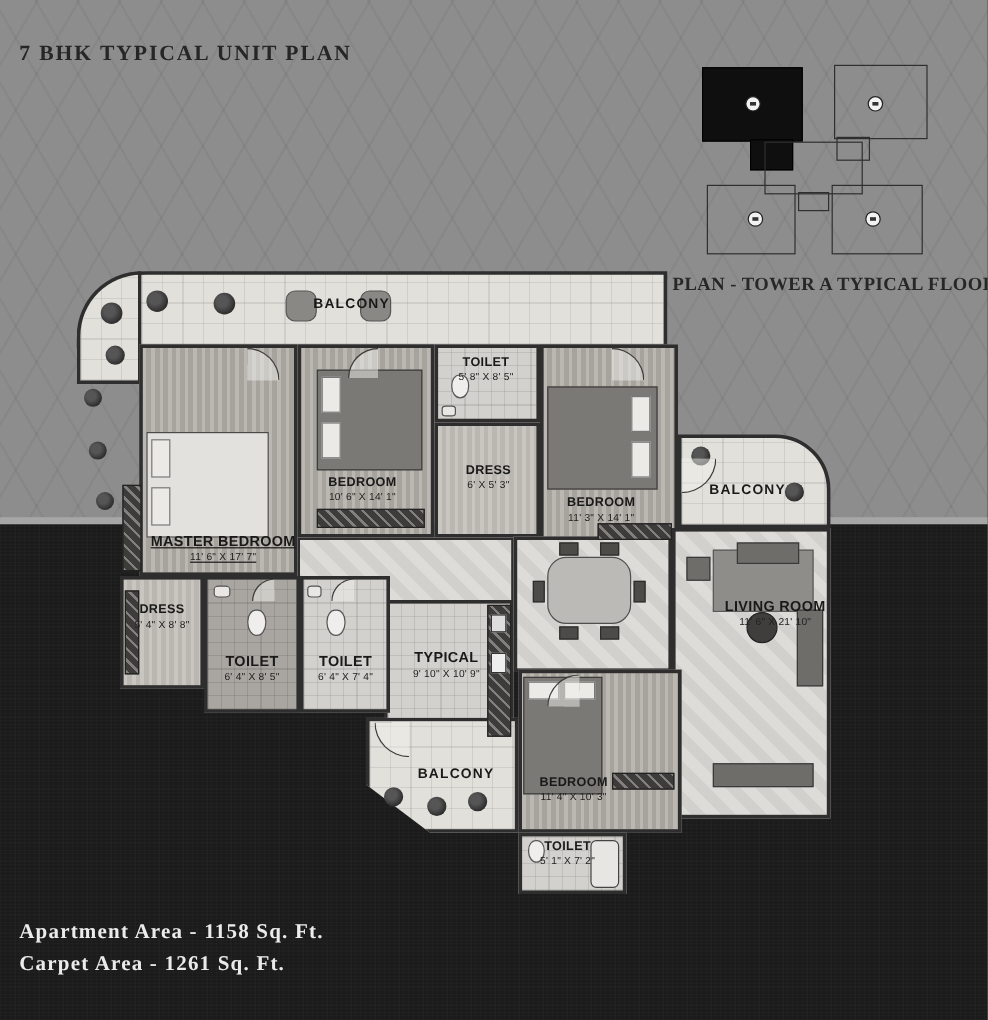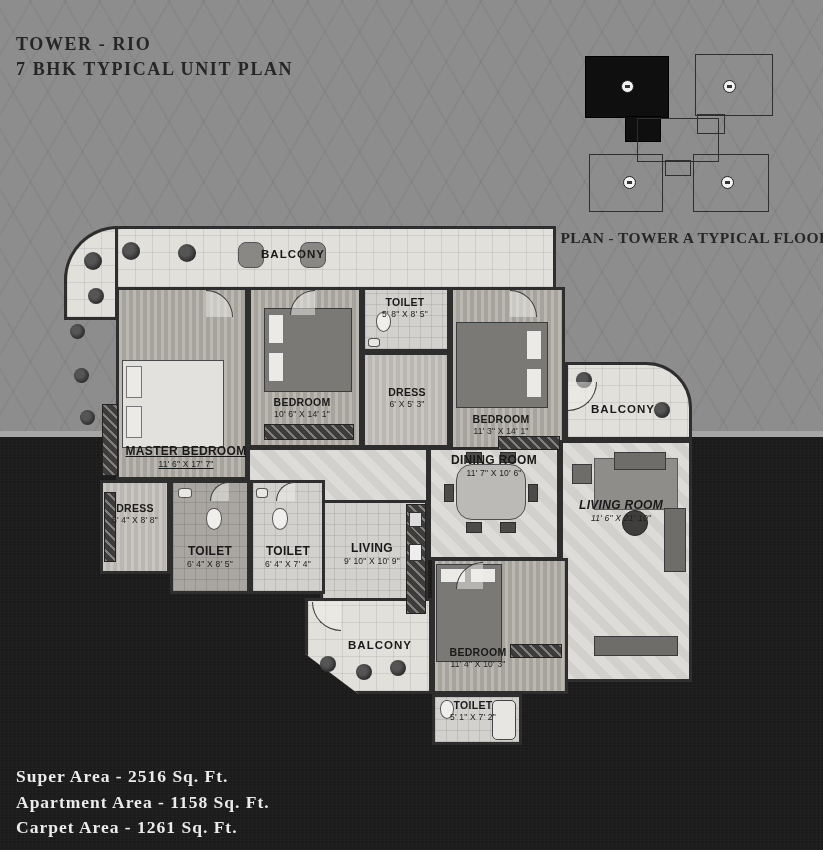--- a/index.html
+++ b/index.html
@@ -63,21 +63,20 @@
   .door.br{border-left:none;border-top:none;border-radius:0 0 100% 0;}
 </style>
 </head>
 <body>
 
 <div class="canvas">
   <div class="bg-top"></div>
   <div class="bg-bottom"></div>
 
   <div class="title">
-    <div>TOWER - RIO</div>
     <div>7 BHK TYPICAL UNIT PLAN</div>
   </div>
 
   <div class="keyplan">
     <div class="kp kp-fill" style="left:12px;top:14px;width:82px;height:60px;"></div>
     <div class="kp kp-fill" style="left:52px;top:74px;width:34px;height:24px;"></div>
     <div class="kp" style="left:122px;top:12px;width:76px;height:60px;"></div>
     <div class="kp" style="left:124px;top:72px;width:26px;height:18px;"></div>
     <div class="kp" style="left:64px;top:76px;width:80px;height:42px;"></div>
     <div class="kp" style="left:92px;top:118px;width:24px;height:14px;"></div>
@@ -194,28 +193,25 @@
       <span>TOILET</span>
       <span class="dim">5' 8" X 8' 5"</span></div>
     <div class="rlabel" style="left:306px;top:174px;width:86px;">
       <span>DRESS</span>
       <span class="dim">6' X 5' 3"</span></div>
     <div class="rlabel" style="left:384px;top:201px;width:118px;">
       <span>BEDROOM</span>
       <span class="dim">11' 3" X 14' 1"</span></div>
     <div class="rlabel" style="left:505px;top:190px;width:120px;letter-spacing:1px;font-size:11.5px;">
       <span>BALCONY</span></div>
-    <div class="rlabel lg" style="left:497px;top:286px;width:132px;font-style:italic;">
+    <div class="rlabel lg" style="left:522px;top:286px;width:132px;">
       <span>LIVING ROOM</span>
       <span class="dim">11' 6" X 21' 10"</span></div>
-    <div class="rlabel lg" style="left:370px;top:241px;width:132px;">
-      <span>DINING ROOM</span>
-      <span class="dim">11' 7" X 10' 6"</span></div>
     <div class="rlabel lg" style="left:258px;top:329px;width:112px;">
-      <span>LIVING</span>
+      <span>TYPICAL</span>
       <span class="dim">9' 10" X 10' 9"</span></div>
     <div class="rlabel" style="left:34px;top:290px;width:86px;">
       <span>DRESS</span>
       <span class="dim">5' 4" X 8' 8"</span></div>
     <div class="rlabel lg" style="left:109px;top:332px;width:86px;">
       <span>TOILET</span>
       <span class="dim">6' 4" X 8' 5"</span></div>
     <div class="rlabel lg" style="left:187px;top:332px;width:86px;">
       <span>TOILET</span>
       <span class="dim">6' 4" X 7' 4"</span></div>
@@ -223,17 +219,16 @@
       <span>BALCONY</span></div>
     <div class="rlabel" style="left:360px;top:434px;width:120px;">
       <span>BEDROOM</span>
       <span class="dim">11' 4" X 10' 3"</span></div>
     <div class="rlabel" style="left:370px;top:487px;width:90px;">
       <span>TOILET</span>
       <span class="dim">5' 1" X 7' 2"</span></div>
   </div>
 
   <div class="areas">
-    <div>Super Area - 2516 Sq. Ft.</div>
     <div>Apartment Area - 1158 Sq. Ft.</div>
     <div>Carpet Area - 1261 Sq. Ft.</div>
   </div>
 </div>
 
 </body></html>

